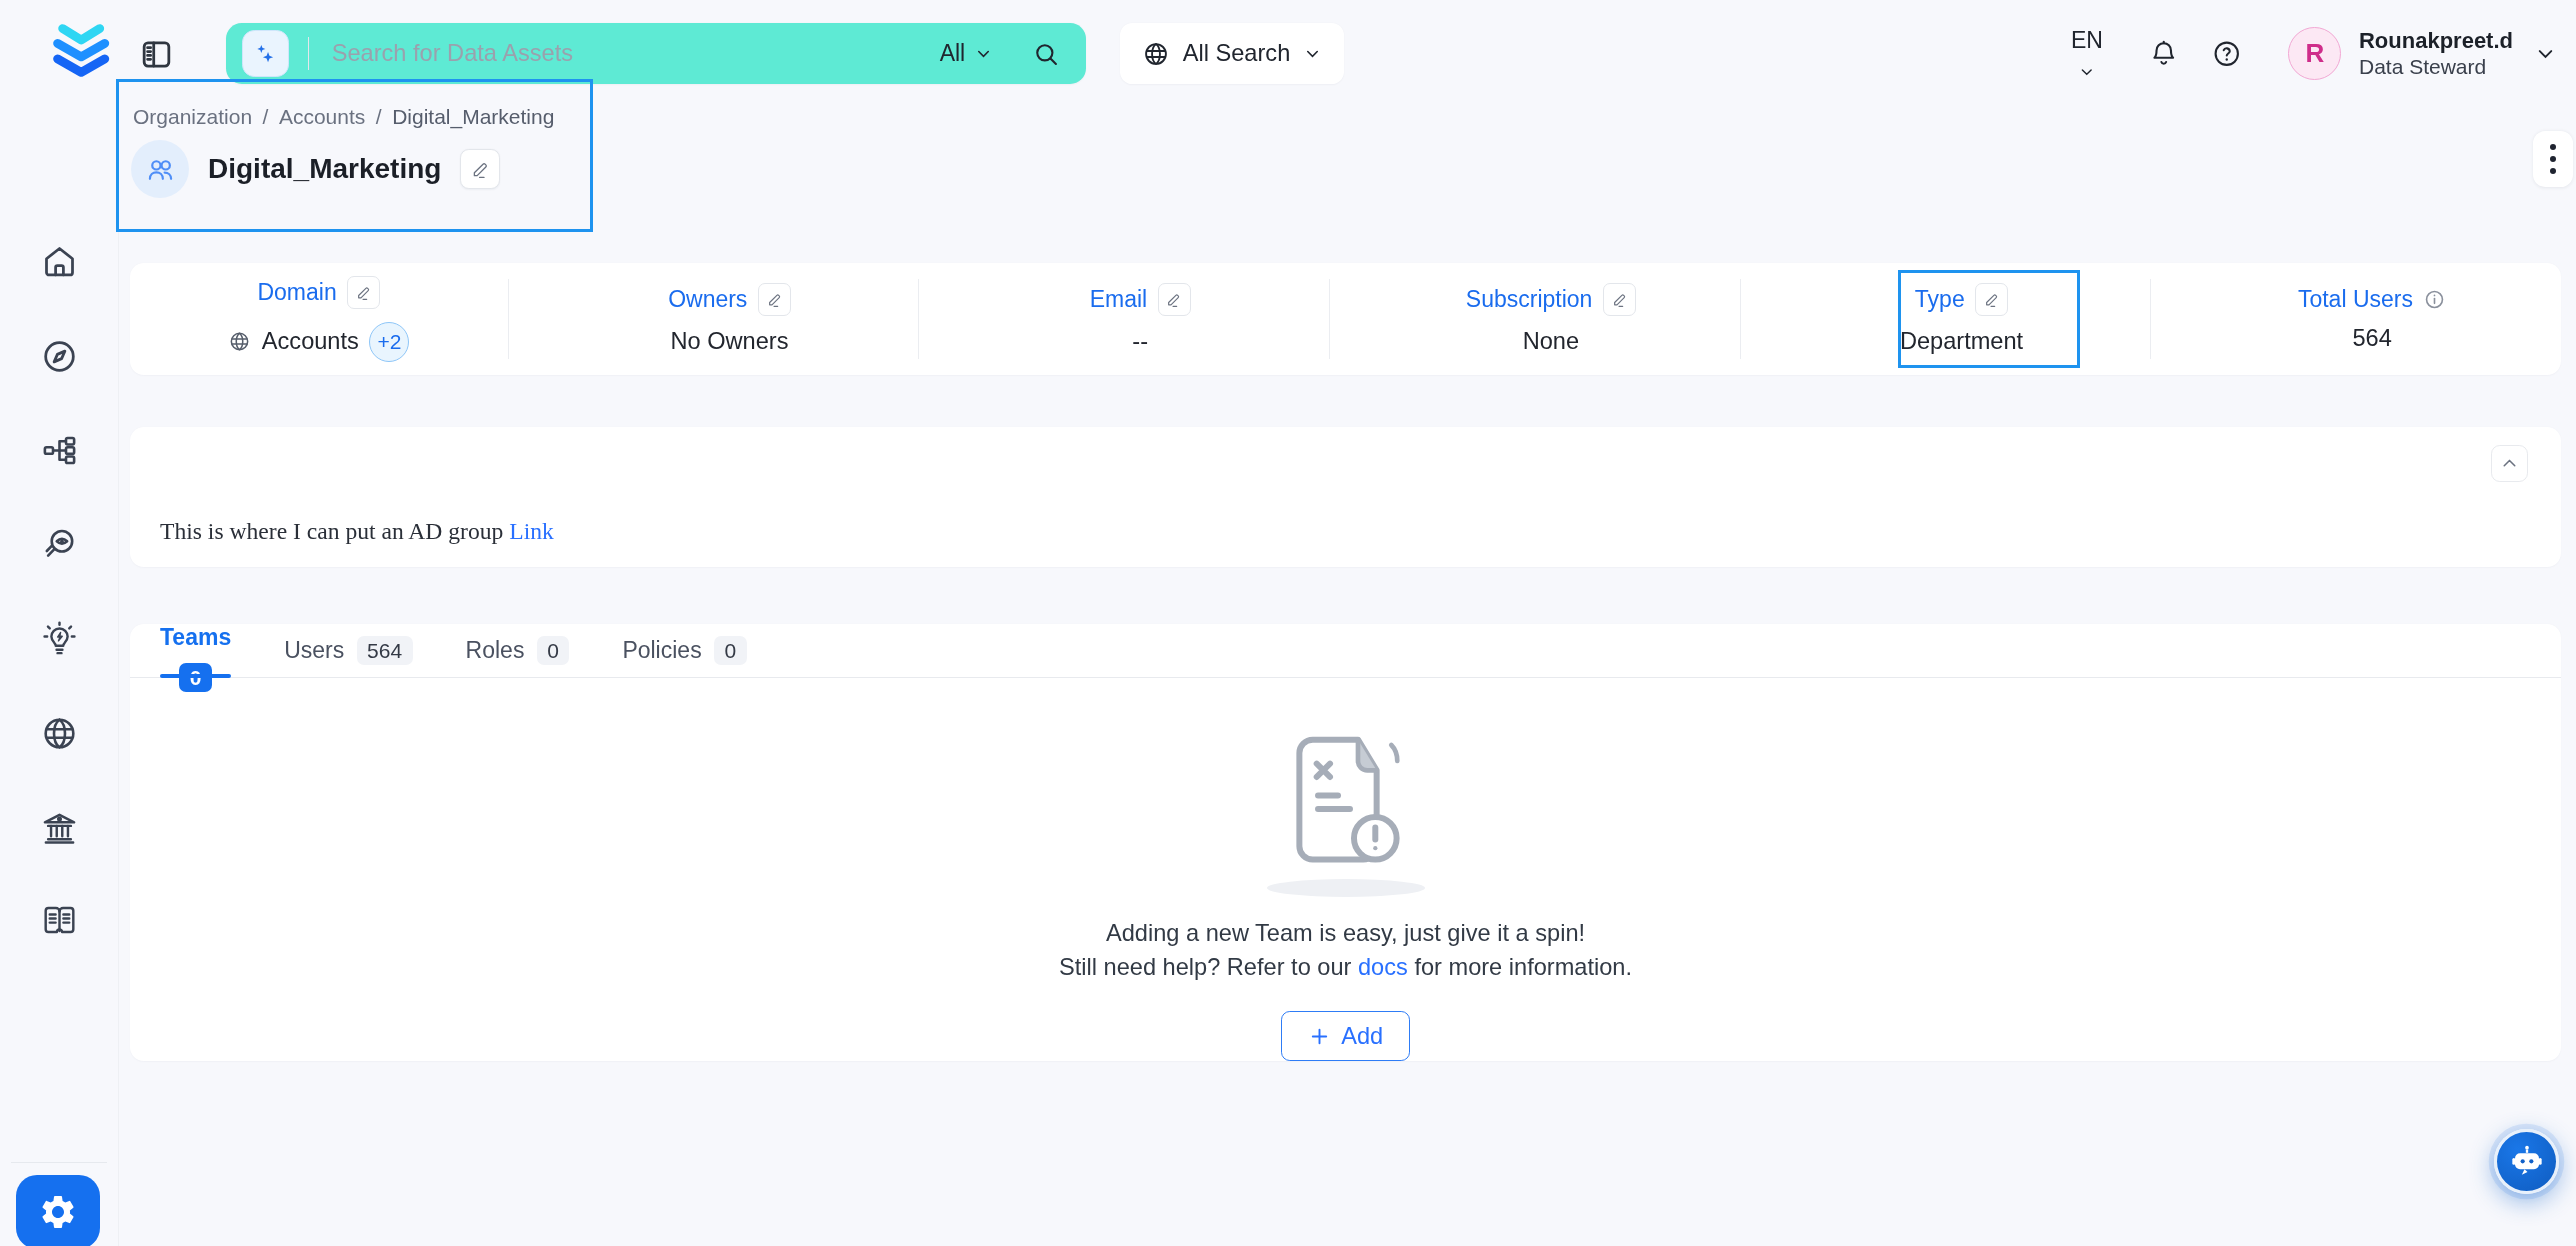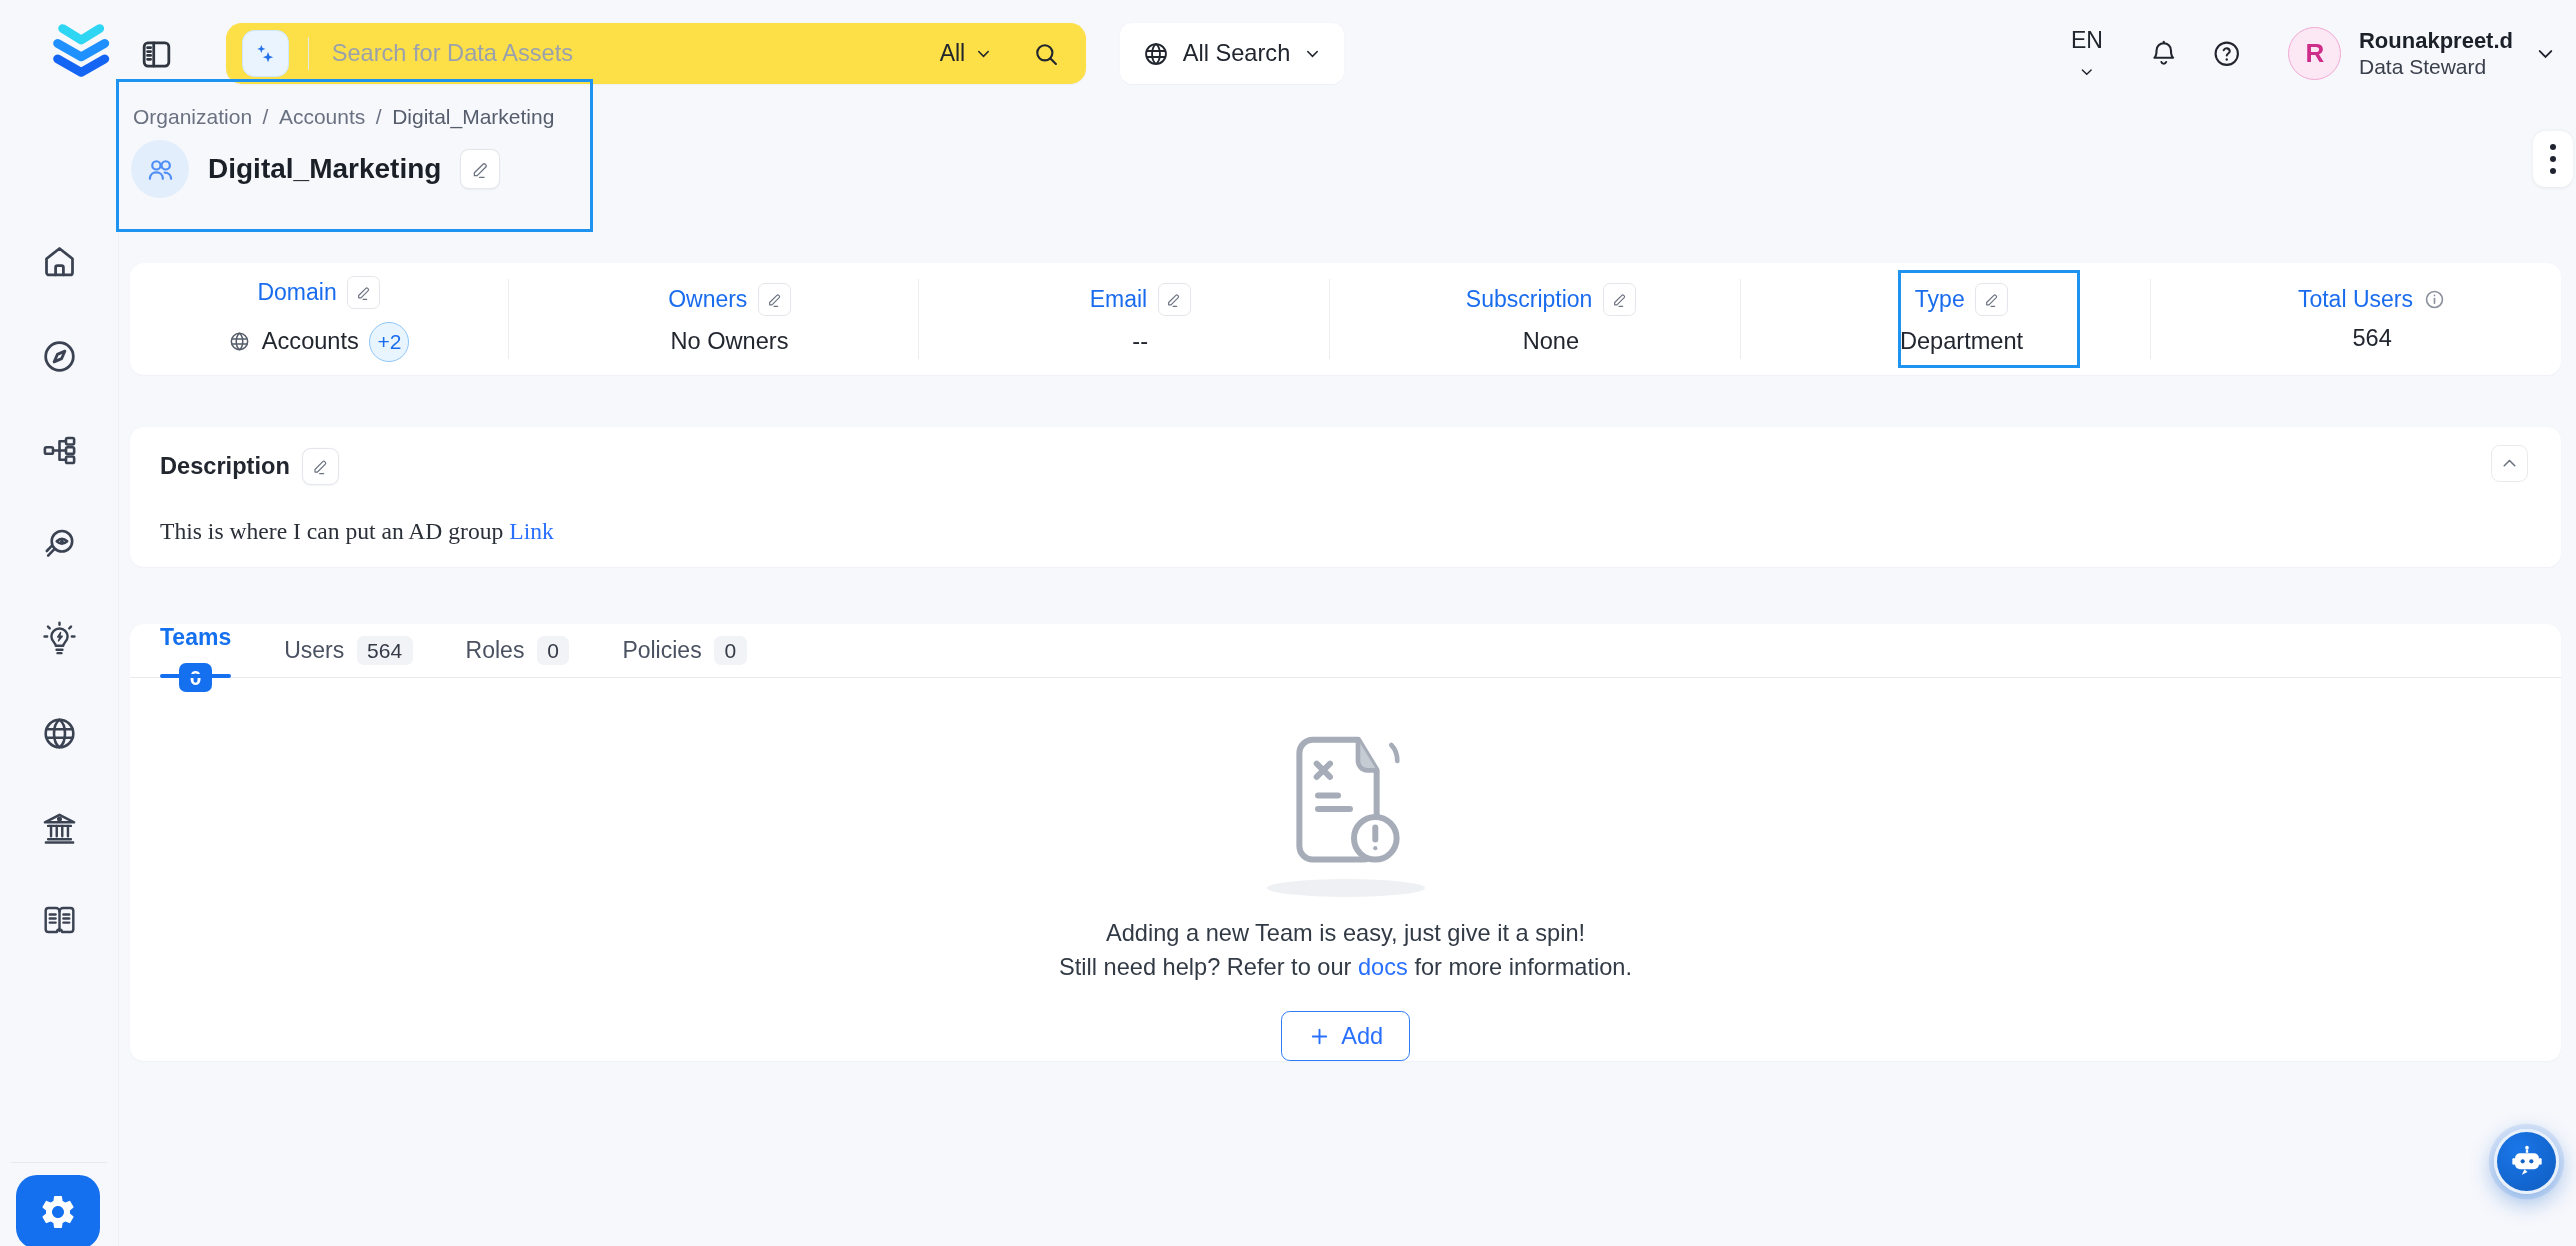--- a/index.html
+++ b/index.html
@@ -7,21 +7,21 @@
   body {
     font-family:"Liberation Sans","DejaVu Sans",sans-serif;
     background:#f7f8fc; color:#22262e; overflow:hidden; position:relative;
   }
   svg { display:block; }
 
   
   .topbar { position:absolute; left:0; top:0; width:2576px; height:107px; display:flex; align-items:center; }
   .logo { position:absolute; left:39px; top:14px; }
   .toggle-btn { position:absolute; left:137px; top:35px; width:39px; height:39px; display:flex; align-items:center; justify-content:center; cursor:pointer; }
-  .searchbar { position:absolute; left:226px; top:23px; width:860px; height:61px; background:#fde047; border-radius:15.8px; display:flex; align-items:center; padding:0 26px 0 15.8px; box-shadow:0 0.9px 1.8px rgba(27,35,50,.04); }
+  .searchbar { position:absolute; left:226px; top:23px; width:860px; height:61px; background:#5eead4; border-radius:15.8px; display:flex; align-items:center; padding:0 26px 0 15.8px; box-shadow:0 0.9px 1.8px rgba(27,35,50,.04); }
   .sparkle-box { width:47px; height:47px; border-radius:12.3px; background:#eaf4fe; border:0.9px solid #cfe6fb; display:flex; align-items:center; justify-content:center; flex:0 0 auto; }
   .search-divider { width:0.9px; height:33px; background:#e4e7ec; margin:0 23px 0 19px; }
   .search-input { flex:1; border:none; outline:none; background:transparent; font-size:23.6px; color:#20252e; font-family:inherit; }
   .search-input::placeholder { color:#9aa1ad; }
   .search-scope { display:flex; align-items:center; gap:8.8px; font-size:23px; color:#20252e; margin-right:39px; cursor:pointer; }
   .domains-btn { position:absolute; left:1120px; top:23px; height:61px; min-width:224px; background:#ffffff; border-radius:12.3px; display:flex; align-items:center; justify-content:center; gap:12.3px; font-size:23.6px; font-weight:500; color:#20252e; box-shadow:0 0.9px 1.8px rgba(27,35,50,.04); cursor:pointer; padding:0 21px; }
   .top-right { position:absolute; right:19px; top:0; height:107px; display:flex; align-items:center; gap:31.5px; }
   .lang { display:flex; align-items:center; gap:8.8px; font-size:23px; color:#20252e; cursor:pointer; margin-right:14px;flex-direction:column; }
   .icon-btn { background:none; border:none; cursor:pointer; display:flex; align-items:center; justify-content:center; }
   .avatar { width:53px; height:53px; border-radius:50%; background:#fce8f4; border:1.8px solid #f2a8d4; color:#cf2d8a; font-size:26px; font-weight:700; display:flex; align-items:center; justify-content:center; margin-left:14px; }
@@ -368,29 +368,20 @@
           <circle cx="12" cy="7.8" r="0.9" fill="#8a909c" stroke="none"></circle>
       </svg>
     </div>
     <div class="info-value">
         <span>564</span>
       </div>
   </div>
 </div>
 
 <div class="card desc-card">
-  <div class="desc-head">
-    <span class="desc-title">Description</span>
-    <div class="edit-chip" style="width:37px;height:37px">
-      <svg width="19" height="19" viewBox="0 0 24 24" fill="none" stroke="#6b7280" stroke-width="1.5" stroke-linecap="round" stroke-linejoin="round">
-          <path d="M5 15.8 L14.9 5.9 a1.7 1.7 0 0 1 2.4 0 l0.8 0.8 a1.7 1.7 0 0 1 0 2.4 L8.2 19 H5 Z"></path>
-          <path d="M11 21 h5"></path>
-        </svg>
-    </div>
-  </div>
   <div class="collapse-btn">
     <svg width="21" height="21" viewBox="0 0 24 24" fill="none" stroke="#6b7280" stroke-width="1.8" stroke-linecap="round" stroke-linejoin="round">
         <path d="M6 14.5 l6-6 6 6"></path>
       </svg>
   </div>
   <div class="desc-text">
     <span>This is where I can put an AD group </span><span class="link">Link</span>
   </div>
 </div>
 

